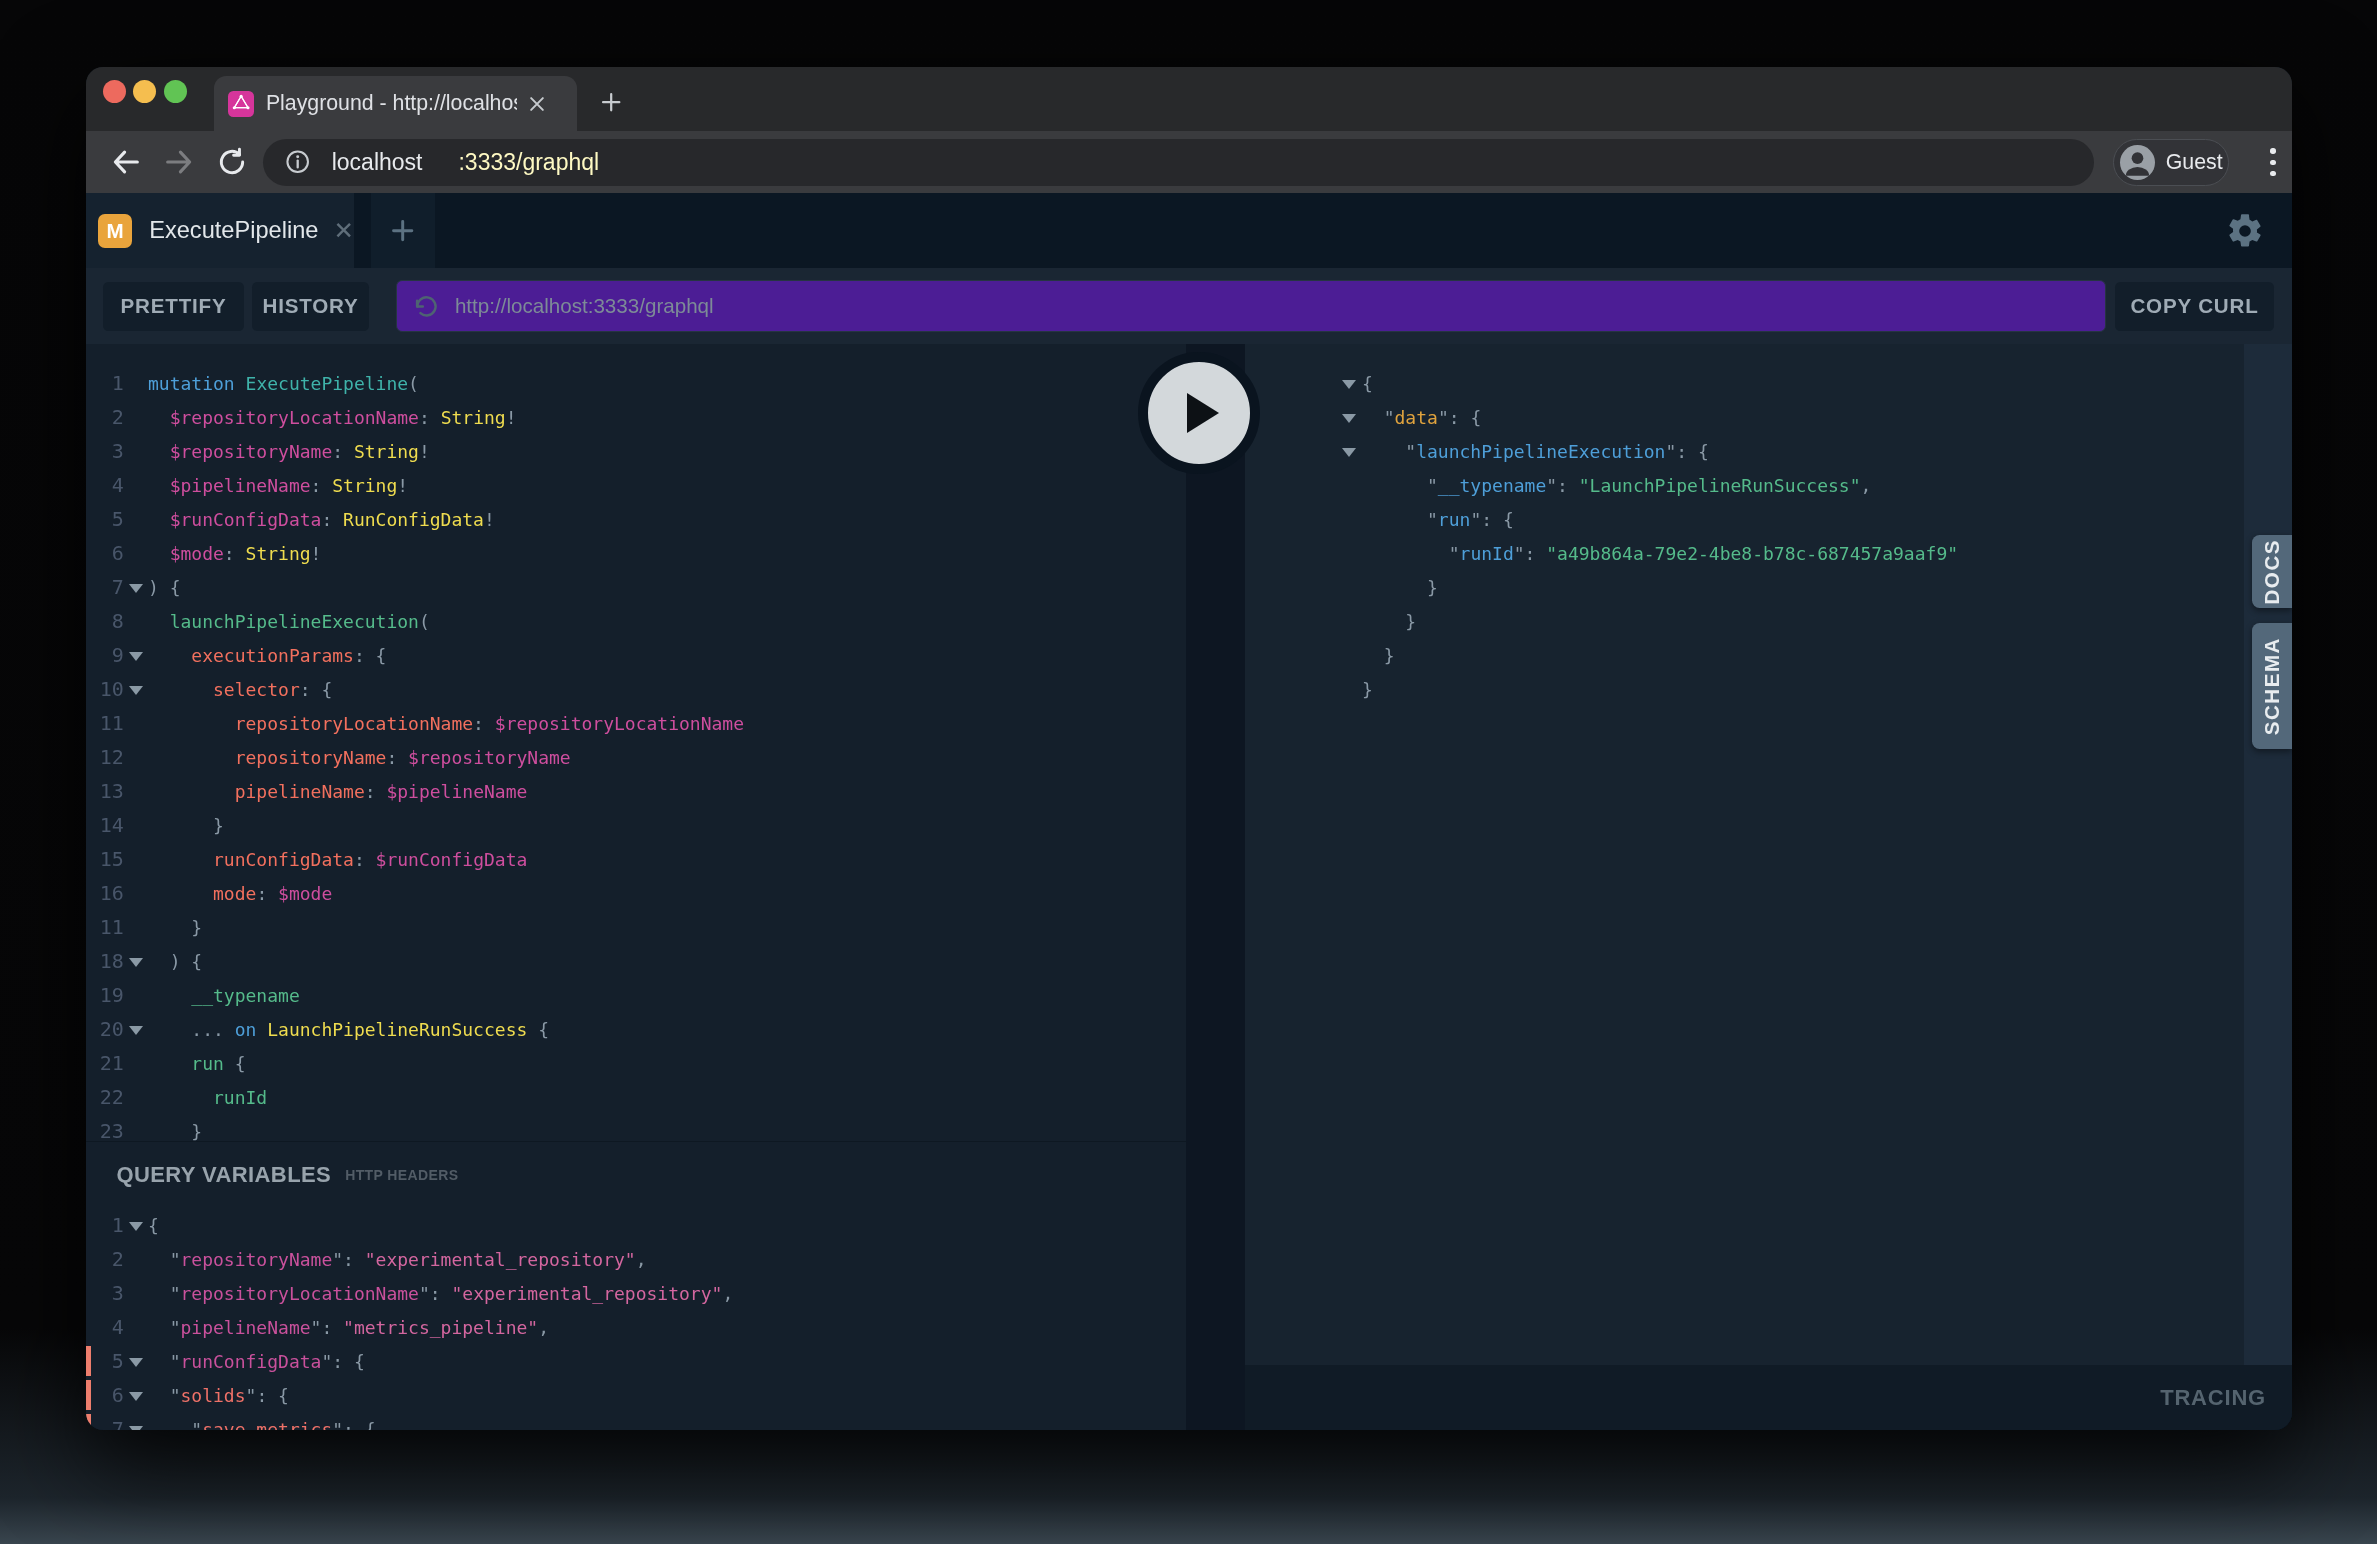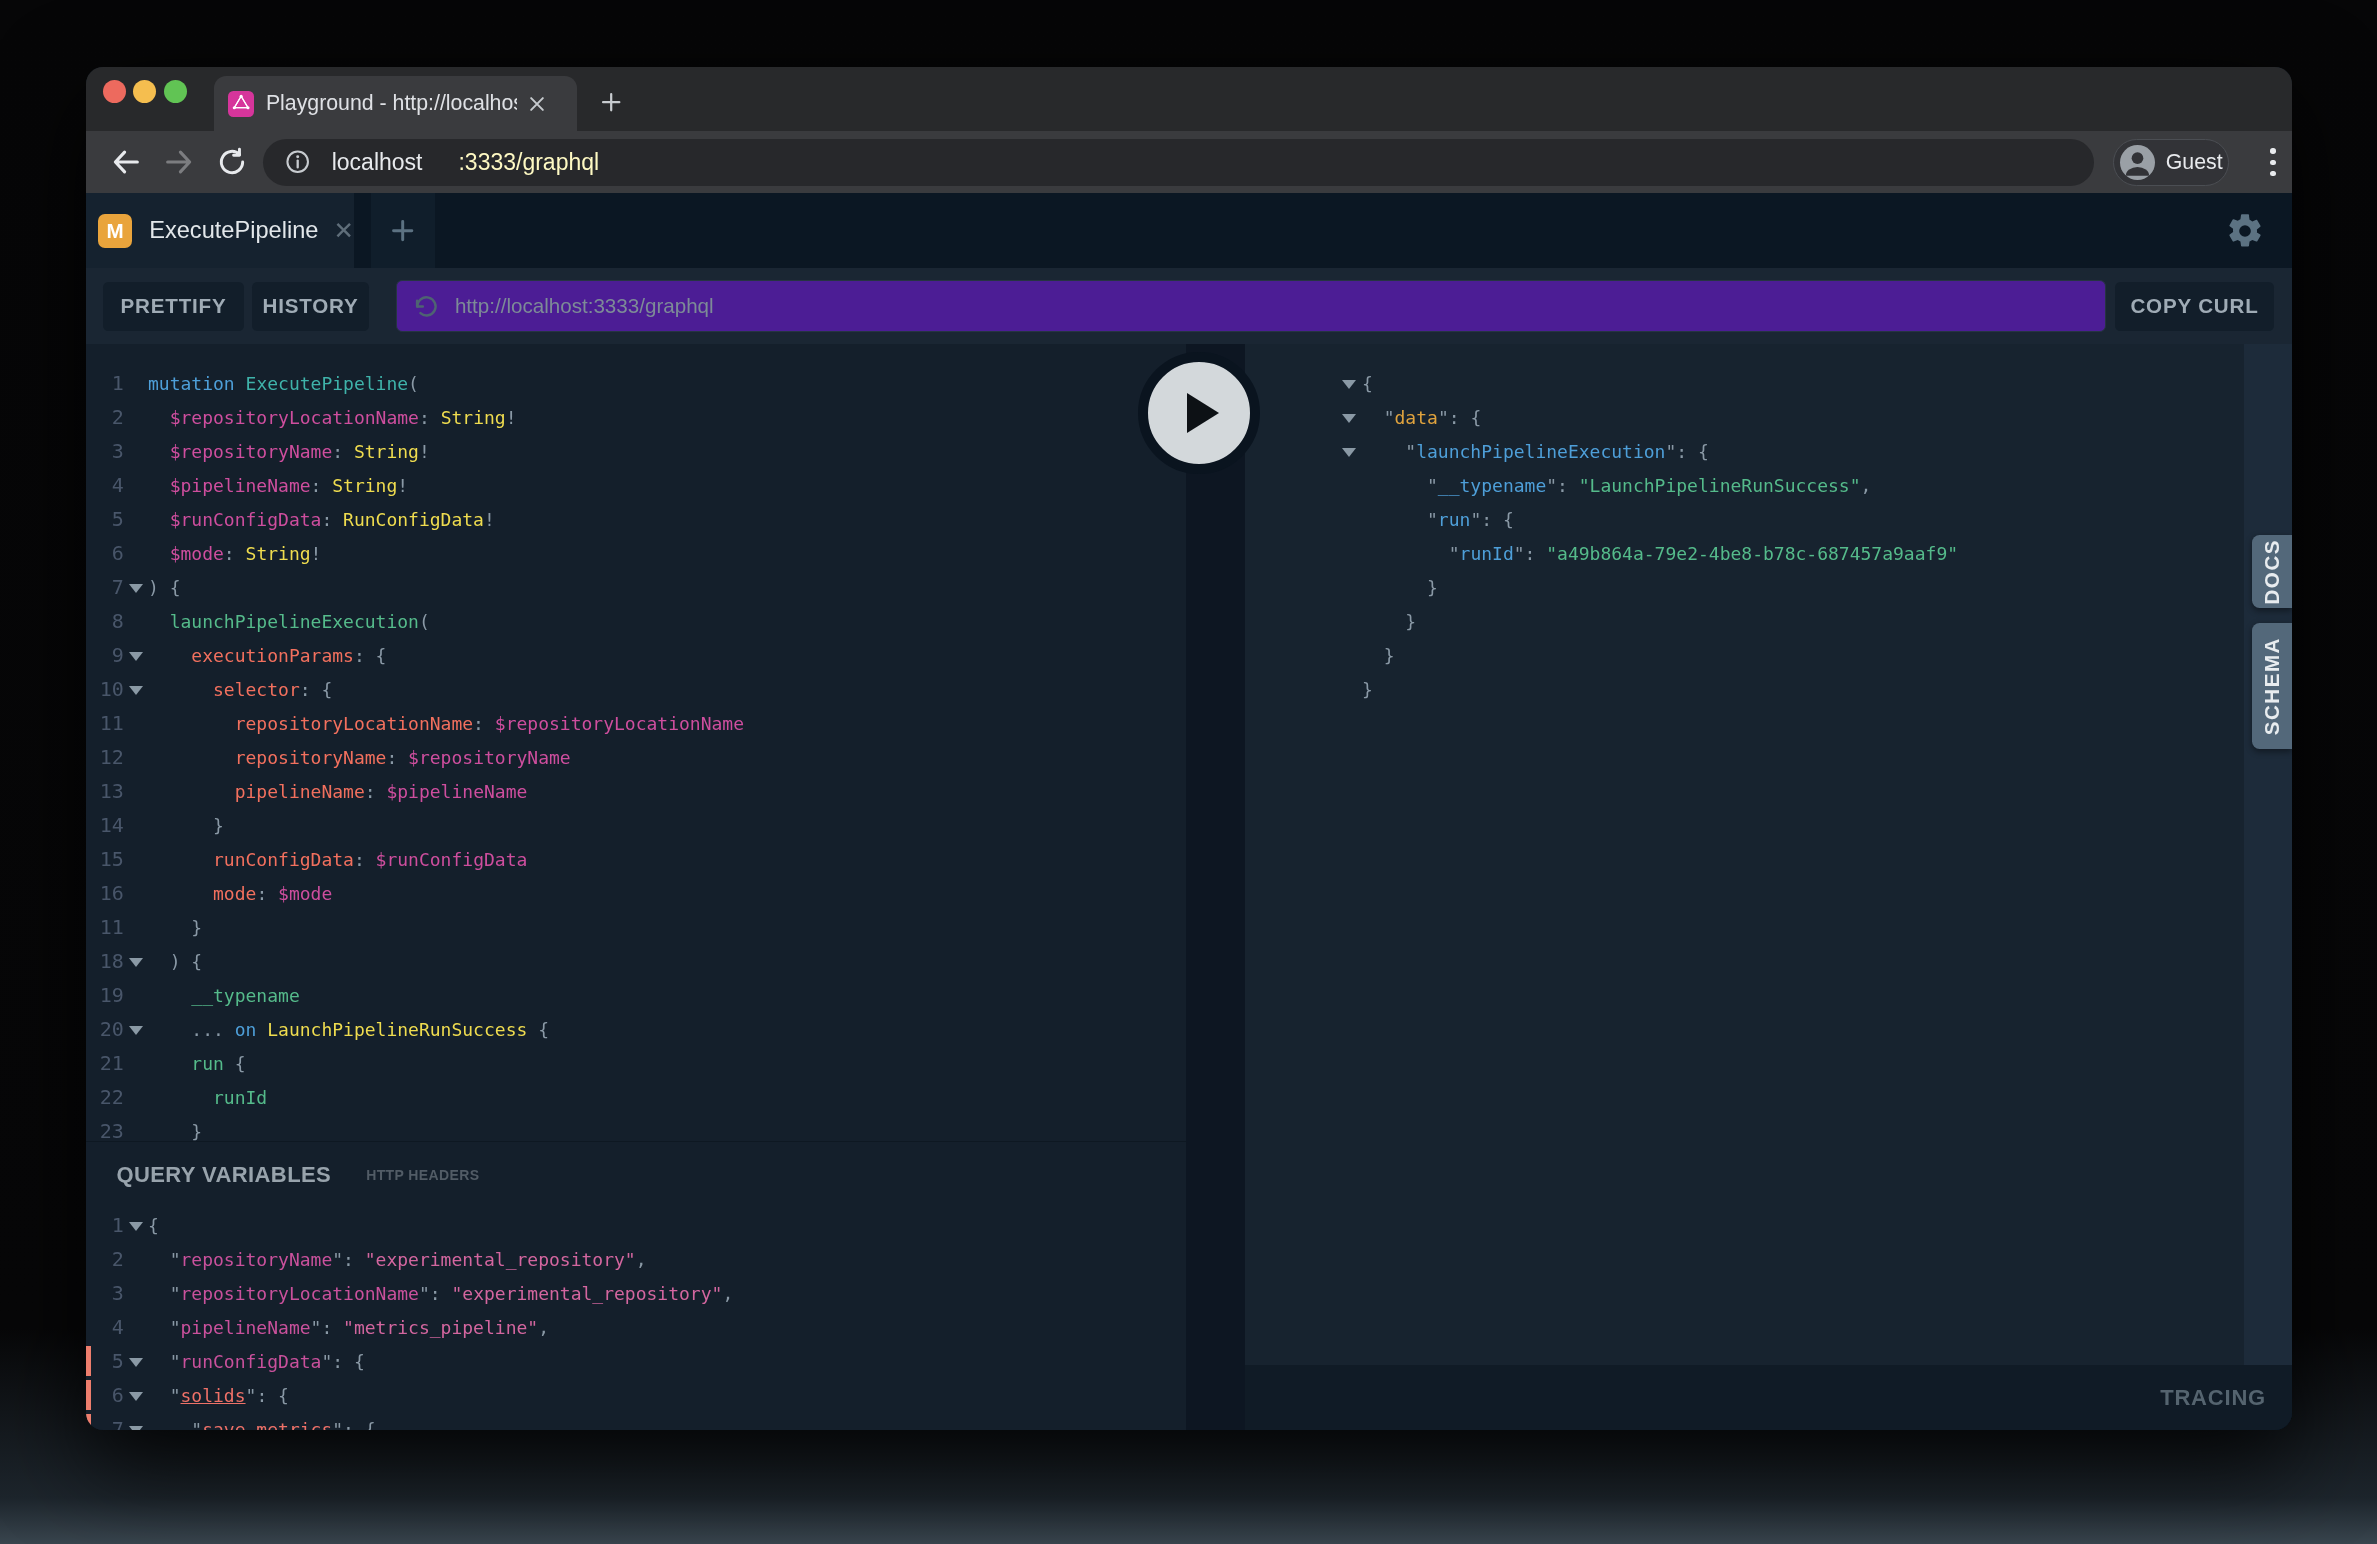--- a/index.html
+++ b/index.html
@@ -59,41 +59,41 @@
   .endpoint-url{color:#7D8B97;font-size:20.6px;margin-left:13.7px;}
   
   .pg-main{position:absolute;left:0;top:151px;right:0;bottom:0;}
   .query-pane{position:absolute;left:0;top:0;width:1100px;height:100%;background:#141F2B;}
   .gap-strip{position:absolute;left:1100px;top:0;width:59px;height:100%;background:#0D1622;}
   .response-pane{position:absolute;left:1159px;top:0;width:999px;height:100%;background:#17232F;}
   .side-strip{position:absolute;left:2158px;top:0;right:0;height:1021px;background:#1D2B3A;}
   .trace-footer{position:absolute;left:1159px;right:0;bottom:0;height:65px;background:#101B26;display:flex;align-items:center;justify-content:flex-end;}
   .trace-label{color:#55646F;font-weight:bold;font-size:22px;letter-spacing:0.8px;margin-right:26px;}
   .q-code{position:absolute;left:0;top:0;right:0;height:797px;overflow:hidden;padding-top:22px;box-sizing:border-box;}
-  .vars-head{position:absolute;left:0;top:797px;right:0;height:67px;display:flex;align-items:center;padding-left:30.5px;box-sizing:border-box;gap:35px;border-top:1.5px solid #0E1822;}
+  .vars-head{position:absolute;left:0;top:797px;right:0;height:67px;display:flex;align-items:center;padding-left:30.5px;box-sizing:border-box;gap:14px;border-top:1.5px solid #0E1822;}
   .vh-active{color:#98A3AC;font-weight:bold;font-size:22px;letter-spacing:0.4px;}
   .vh-inactive{color:#525C66;font-weight:bold;font-size:14px;letter-spacing:0.4px;}
   .v-code{position:absolute;left:0;top:864px;right:0;bottom:0;overflow:hidden;}
   .r-code{position:absolute;left:0;top:0;right:0;bottom:65px;overflow:hidden;padding-top:22px;box-sizing:border-box;}
   
   .codefont{font-family:"DejaVu Sans Mono", monospace;}
   .cl{position:relative;height:34px;display:flex;align-items:center;white-space:pre;}
   .gut{width:62px;flex:0 0 62px;display:flex;align-items:center;}
   .lnum{width:38px;text-align:right;font-size:20px;color:#49566A;font-family:"DejaVu Sans Mono",monospace;}
   .fslot{width:24.4px;display:flex;justify-content:center;}
   .tri{width:0;height:0;border-left:7.6px solid transparent;border-right:7.6px solid transparent;border-top:9.1px solid #8A99A5;margin-top:2.3px;}
   .lmark{position:absolute;left:0;top:2.3px;width:5.3px;height:30px;background:#EE7E6D;}
   .ctext{font-size:18px;font-family:"DejaVu Sans Mono",monospace;}
   .rl{height:34px;display:flex;align-items:center;white-space:pre;padding-left:91px;}
   .rslot{width:26px;flex:0 0 26px;display:flex;justify-content:center;}
   
   .tk-kw{color:#4E9FD9;} .tk-op{color:#3FB3AA;} .tk-var{color:#CE4E9E;} .tk-type{color:#EFDC4F;}
   .tk-p{color:#8A99A6;} .tk-field{color:#55BB8B;} .tk-arg{color:#F2705E;}
   .tk-okey{color:#E0A33E;} .tk-bkey{color:#4E9FD9;} .tk-str{color:#55BB8B;}
-  .tk-vkey{color:#C9519C;} .tk-vstr{color:#D3669F;} .tk-skey{color:#EE7168;text-decoration:underline;}
+  .tk-vkey{color:#C9519C;} .tk-vstr{color:#D3669F;} .tk-skey{color:#EE7168;}
   
   .play-btn{position:absolute;left:1052px;top:8.4px;width:102px;height:102px;border-radius:50%;
     background:#D3D8DB;border:10px solid #0A141F;box-sizing:content-box;display:flex;align-items:center;justify-content:center;}
   .play-tri{width:0;height:0;border-top:20px solid transparent;border-bottom:20px solid transparent;border-left:32px solid #0D1115;margin-left:7.6px;}
   
   .side-btn{position:absolute;right:0;width:40px;background:#53687A;border-radius:7.6px 0 0 7.6px;
     display:flex;align-items:center;justify-content:center;box-shadow:0 2.3px 6.1px rgba(0,0,0,.4);}
   .side-btn span{writing-mode:vertical-rl;transform:rotate(180deg);color:#E8ECEF;font-weight:bold;font-size:20.6px;letter-spacing:1.5px;}
   .docs-btn{top:191px;height:73px;}
   .schema-btn{top:279px;height:126px;}

